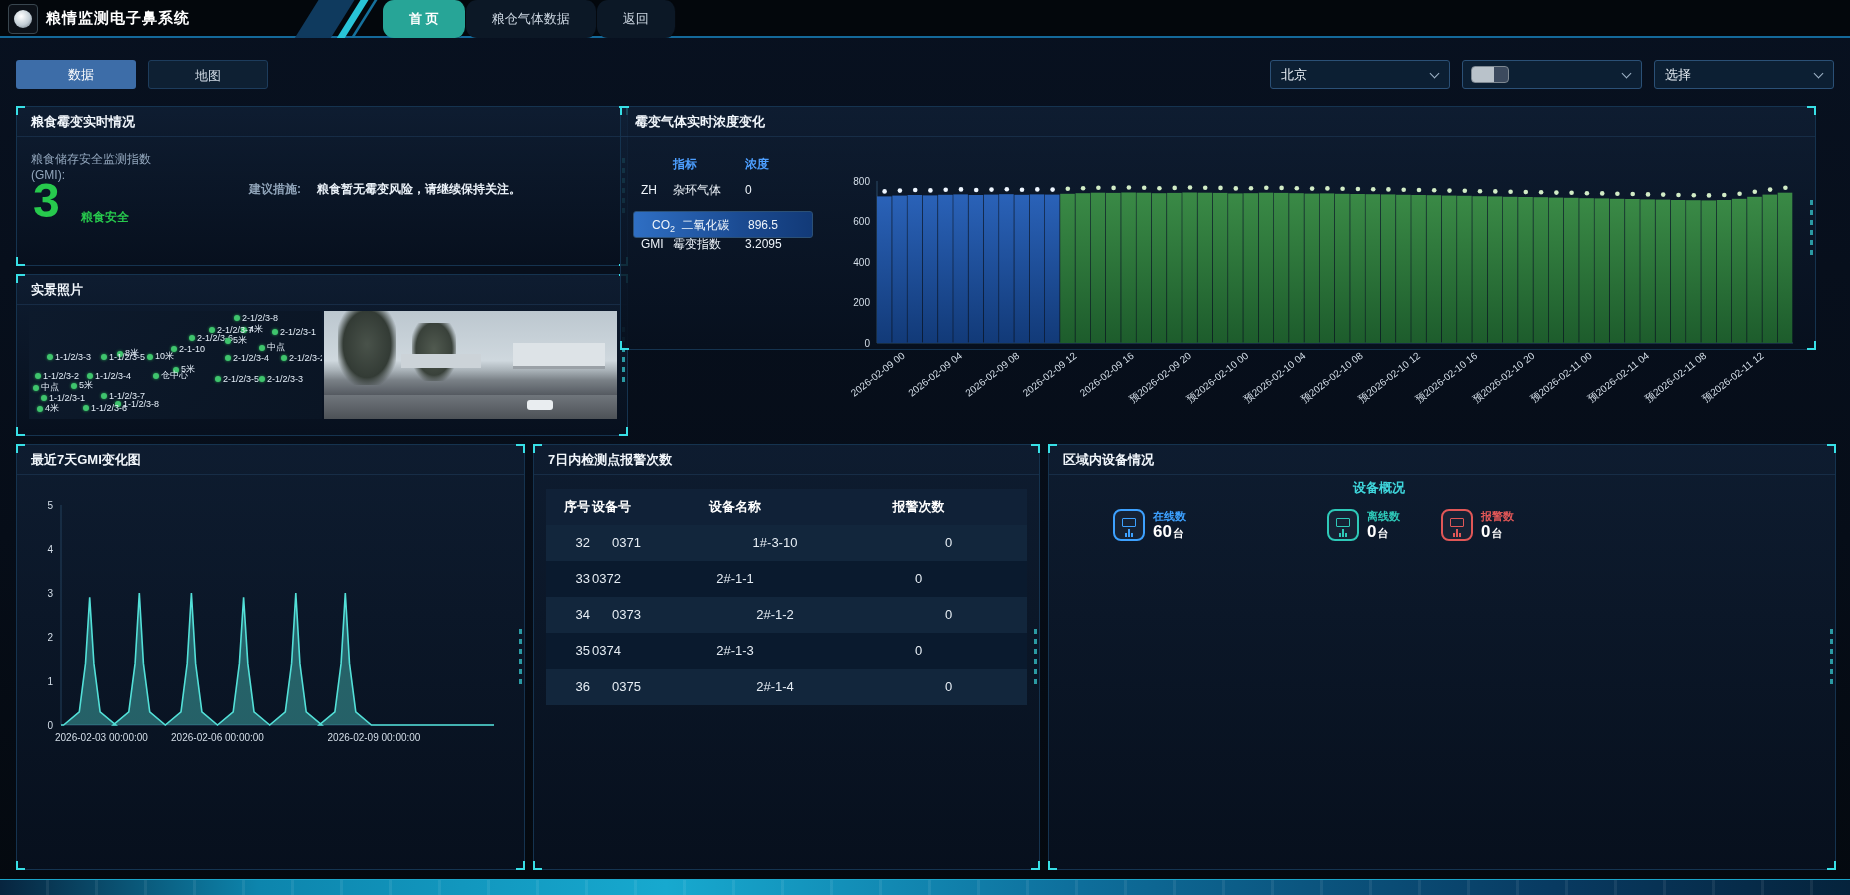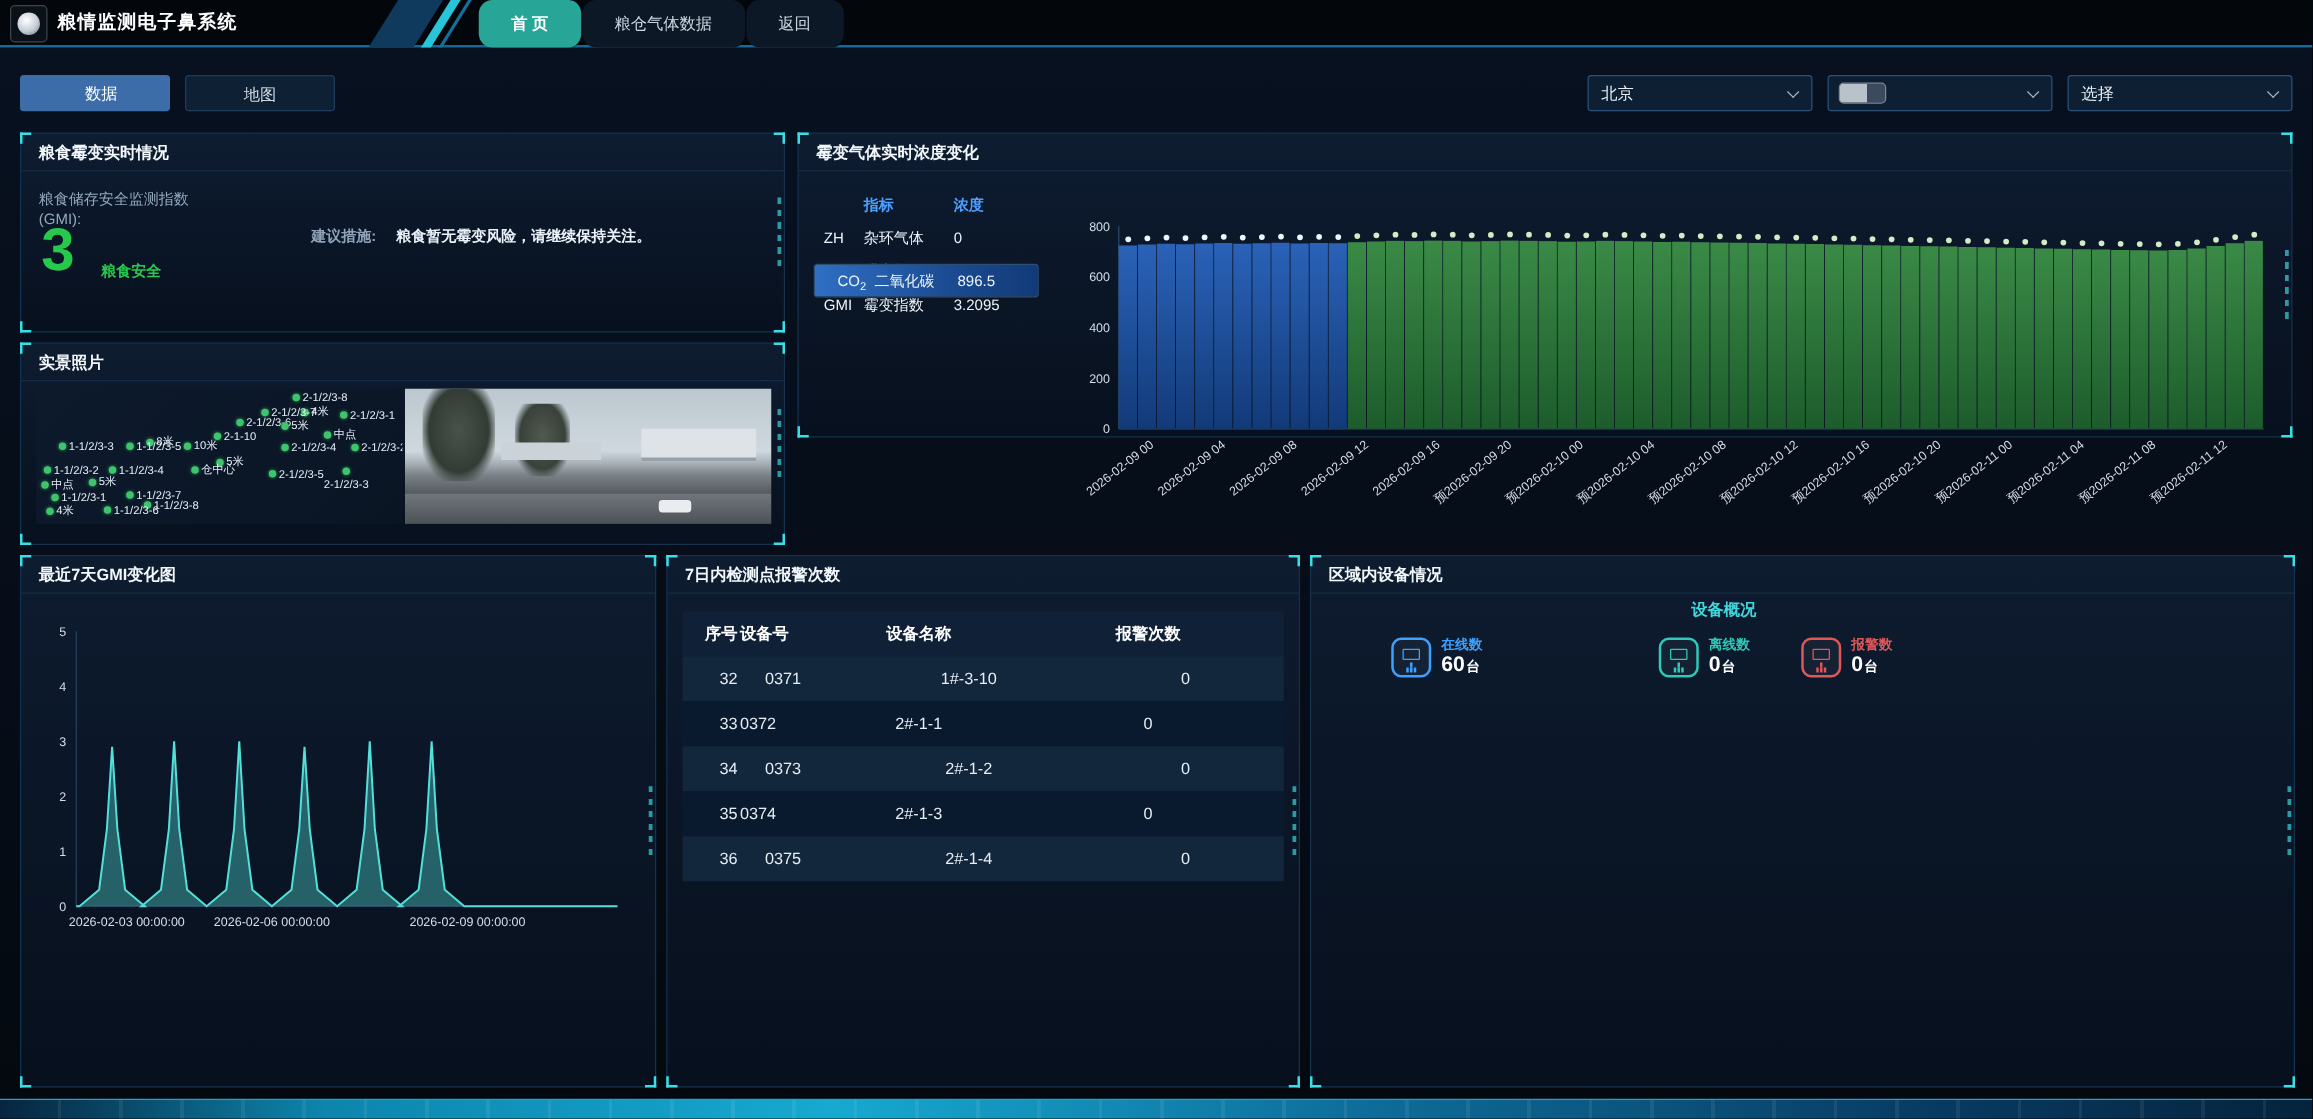--- a/index.html
+++ b/index.html
@@ -35,21 +35,21 @@
   .panel-title{height:30px;line-height:30px;padding-left:14px;font-size:13px;font-weight:bold;color:#f2f7fc;border-bottom:1px solid rgba(60,110,160,.22);}
   .cnr{position:absolute;width:9px;height:9px;border:0 solid #38dfe6;}
   .cnr.tl{left:-1px;top:-1px;border-left-width:2px;border-top-width:2px;}
   .cnr.tr{right:-1px;top:-1px;border-right-width:2px;border-top-width:2px;}
   .cnr.bl{left:-1px;bottom:-1px;border-left-width:2px;border-bottom-width:2px;}
   .cnr.br{right:-1px;bottom:-1px;border-right-width:2px;border-bottom-width:2px;}
   .edash{position:absolute;right:2px;top:50%;transform:translateY(-50%);width:3px;height:56px;background:repeating-linear-gradient(180deg,rgba(60,225,230,.65) 0 5px,transparent 5px 10px);}
 
   .p-mold{left:16px;top:106px;width:612px;height:160px;}
   .p-photo{left:16px;top:274px;width:612px;height:162px;}
-  .p-gas{left:638px;top:106px;width:1196px;height:244px;}
+  .p-gas{left:620px;top:106px;width:1196px;height:244px;}
   .p-gmi7{left:16px;top:444px;width:509px;height:426px;}
   .p-alarm{left:533px;top:444px;width:507px;height:426px;}
   .p-dev{left:1048px;top:444px;width:788px;height:426px;}
 
   
   .gmi-label{position:absolute;left:14px;top:44px;font-size:12px;line-height:16px;color:#93a7bd;white-space:pre-line;}
   .gmi-value{position:absolute;left:16px;top:66px;font-size:48px;font-weight:bold;color:#27c94d;}
   .gmi-status{position:absolute;left:64px;top:102px;font-size:12px;font-weight:bold;color:#27c94d;}
   .advice-label{position:absolute;left:232px;top:74px;font-size:12px;color:#8fa3b8;font-weight:bold;}
   .advice-text{position:absolute;left:300px;top:74px;font-size:12px;color:#eaf1f8;font-weight:bold;}
@@ -239,21 +239,21 @@
           <span class="mlab">1-1/2/3-2</span>
         </div>
         <div class="mpoint" style="left: 58px; top: 60px;">
           <span class="mdot"></span>
           <span class="mlab">1-1/2/3-4</span>
         </div>
         <div class="mpoint" style="left: 186px; top: 63px;">
           <span class="mdot"></span>
           <span class="mlab">2-1/2/3-5</span>
         </div>
-        <div class="mpoint" style="left: 230px; top: 63px; flex-direction: column;">
+        <div class="mpoint" style="left: 230px; top: 63px;">
           <span class="mdot"></span>
           <span class="mlab">2-1/2/3-3</span>
         </div>
         <div class="mpoint" style="left: 42px; top: 68px;">
           <span class="mdot"></span>
           <span class="mlab">5米</span>
         </div>
         <div class="mpoint" style="left: 4px; top: 70px;">
           <span class="mdot"></span>
           <span class="mlab">中点</span>

